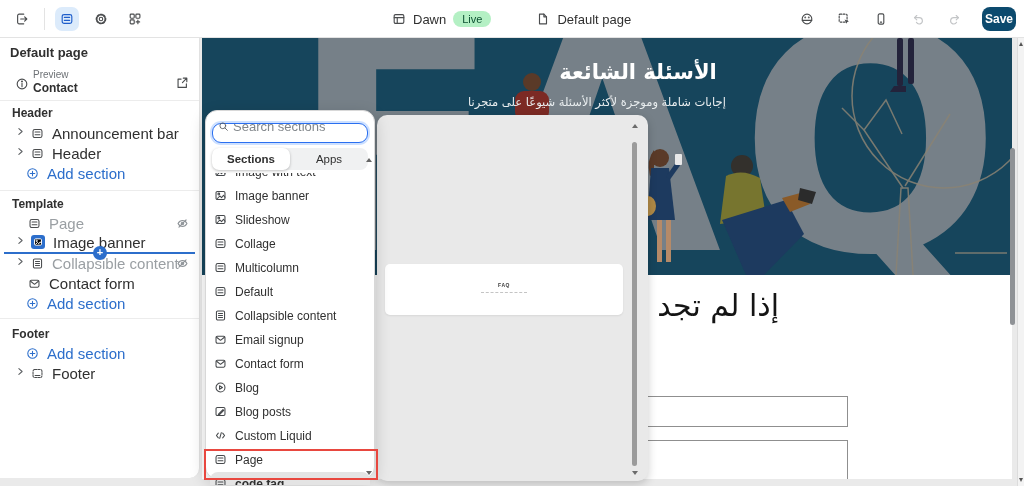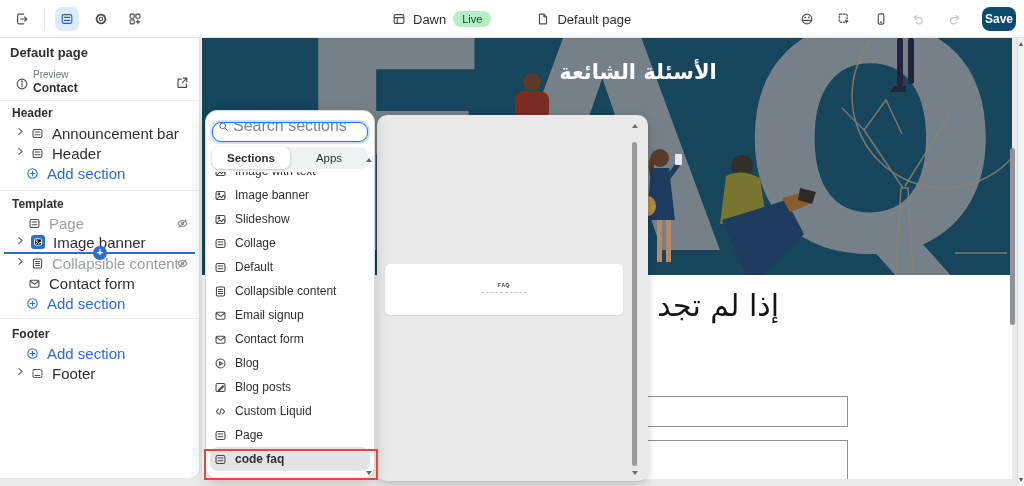--- a/index.html
+++ b/index.html
@@ -61,21 +61,21 @@
   .add-row .lbl { color:#2c6ecb; font-weight:500; }
   .add-row svg { stroke:#2c6ecb; }
   .img-chip { width:14px; height:14px; background:#2c6ecb; border-radius:3px; display:flex; align-items:center; justify-content:center; }
   .img-chip svg { width:10px; height:10px; stroke:#fff; stroke-width:1.6; }
   .ins-line { position:absolute; left:4px; right:4px; top:214px; height:2px; background:#2c6ecb; }
   .ins-plus { position:absolute; left:93px; top:208px; width:14px; height:14px; background:#2c6ecb; border-radius:50%; color:#fff; font-size:11px; line-height:13px; text-align:center; font-weight:bold; z-index:5; }
 
   
   .popup { position:absolute; left:205px; top:72px; width:170px; height:369px; background:#fff; border:1px solid #d8d8d8; border-radius:12px; box-shadow:0 5px 16px rgba(0,0,0,.18); z-index:20; }
   .search-wrap { position:relative; margin:6px 6px 5px 6px; }
-  .search-input { width:100%; height:20px; border:1.5px solid #2a6ff0; box-shadow:0 0 0 2px rgba(74,144,255,.28); border-radius:9px; padding:0 4px 12px 20px; font-size:16px; color:#303030; font-family:inherit; outline:none; background:#fff; }
+  .search-input { width:100%; height:20px; border:1.5px solid #2a6ff0; box-shadow:0 0 0 2px rgba(74,144,255,.28); border-radius:9px; padding:0 4px 12px 20px; font-size:13px; color:#303030; font-family:inherit; outline:none; background:#fff; }
   .search-input::placeholder { color:#82878b; }
   .search-ico { position:absolute; left:6px; top:4px; }
   .tabs { margin:0 6px; height:22px; background:#f0f1f2; border-radius:8px; display:grid; grid-template-columns:1fr 1fr; align-items:center; }
   .tab { text-align:center; font-size:11.5px; color:#303030; height:22px; line-height:22px; border-radius:7px; }
   .tab.active { background:#fff; font-weight:600; box-shadow:0 1px 3px rgba(0,0,0,.25); }
   .plist { position:relative; margin-top:3px; height:312px; overflow:hidden; }
   .prow { height:24px; display:flex; align-items:center; gap:8px; padding:0 8px; }
   .prow:first-child { margin-top:-13px; }
   .prow .plbl { font-size:12px; color:#303030; white-space:nowrap; }
   .prow svg.i { width:13px; height:13px; stroke:#46494c; }
@@ -316,20 +316,21 @@
 
         <g>
           <circle cx="540" cy="128" r="11" fill="#33302c"></circle>
           <path d="M524 138 q16 -8 34 2 l6 40 -46 6 z" fill="#77752f"></path>
           <path d="M520 182 l64 -20 18 34 -40 41 h-18 z" fill="#1d3a5f"></path>
           <path d="M580 160 l22 -6 6 12 -20 8 z" fill="#8a5a28"></path>
           <path d="M598 150 l16 4 -4 12 -14 -4 z" fill="#2b2b2b"></path>
         </g>
       </svg>
       <div class="banner-title">الأسئلة الشائعة</div>
+      <div class="banner-sub">إجابات شاملة وموجزة لأكثر الأسئلة شيوعًا على متجرنا</div>
     </div>
 
     <div class="form-heading">إذا لم تجد سؤالك</div>
     <div class="field" style="top:358px;height:31px"></div>
     <div class="field" style="top:402px;height:60px"></div>
   </div>
 
   <div class="iframe-thumb"></div>
 
   <div class="outer-scroll">
@@ -487,20 +488,26 @@
       <div class="prow">
           <svg class="i">
             <use href="#sym-section"></use>
           </svg>
           <span class="plbl">Collage</span>
         </div>
       <div class="prow">
           <svg class="i">
             <use href="#sym-section"></use>
           </svg>
+          <span class="plbl">Multicolumn</span>
+        </div>
+      <div class="prow">
+          <svg class="i">
+            <use href="#sym-section"></use>
+          </svg>
           <span class="plbl">Default</span>
         </div>
       <div class="prow">
           <svg class="i">
             <use href="#sym-doc"></use>
           </svg>
           <span class="plbl">Collapsible content</span>
         </div>
       <div class="prow">
           <svg class="i">

